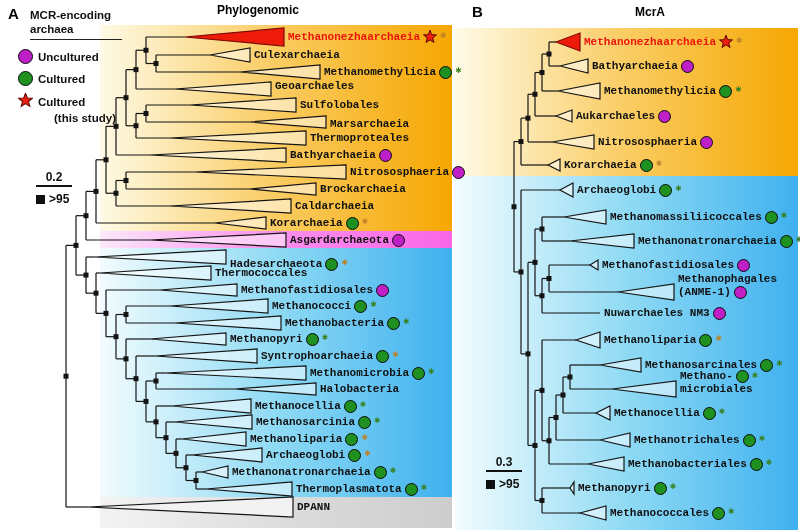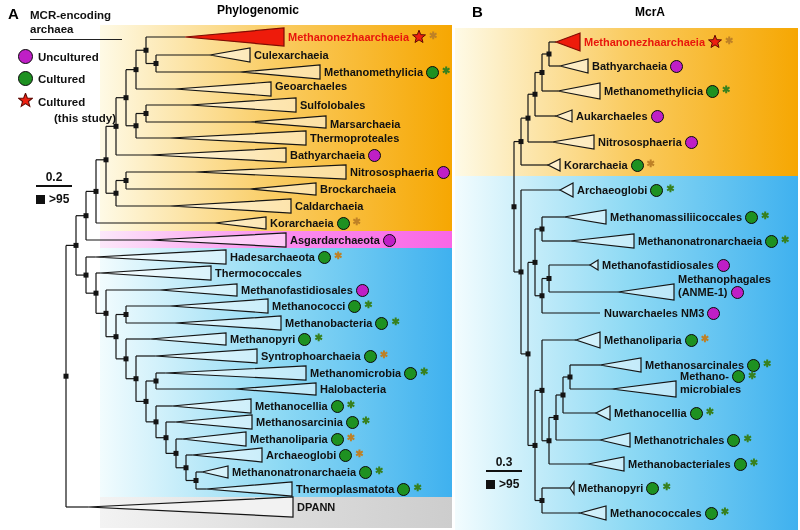--- a/index.html
+++ b/index.html
@@ -1,18 +1,18 @@
 <!DOCTYPE html>
 <html><head>
 <meta charset="utf-8">
 <style>
   html,body{margin:0;padding:0;background:#ffffff;}
   .fig{position:relative;width:800px;height:530px;overflow:hidden;background:#ffffff;
        font-family:"Liberation Sans",sans-serif;}
-  #bands,#labels{position:absolute;left:0;top:0;width:800px;height:530px;}
+  #bands,#labels{position:absolute;left:0;top:0;width:800px;height:530px;font-family:Liberation Mono, monospace;}
   #bands{z-index:0;}
   #tree-svg{position:absolute;left:0;top:0;z-index:1;}
   #labels{z-index:2;pointer-events:none;}
   .band{position:absolute;}
   .taxon{position:absolute;display:flex;align-items:center;gap:3px;
          font-weight:bold;font-size:11px;color:#111;white-space:nowrap;height:16px;}
   .taxon .lines{display:flex;flex-direction:column;line-height:13px;}
   .taxon .lrow{display:flex;align-items:center;gap:3px;}
   .mk-circle{width:11px;height:11px;border:1.2px solid #0a0a0a;border-radius:50%;
              display:inline-block;flex:0 0 auto;}
@@ -325,21 +325,21 @@
       </div>
       <div class="taxon" style="left: 270px; color: rgb(17, 17, 17); top: 215px;">
         <span>Korarchaeia</span>
         <span class="mk-circle" style="background: rgb(30, 145, 33);"></span>
         <span class="mk-ast" style="color: rgb(190, 129, 38);">✱</span>
       </div>
       <div class="taxon" style="left: 290px; color: rgb(17, 17, 17); top: 232px;">
         <span>Asgardarchaeota</span>
         <span class="mk-circle" style="background: rgb(191, 31, 198);"></span>
       </div>
-      <div class="taxon" style="left: 230px; color: rgb(17, 17, 17); top: 249px; justify-content: flex-end;">
+      <div class="taxon" style="left: 230px; color: rgb(17, 17, 17); top: 256px; justify-content: flex-end;">
         <span>Hadesarchaeota</span>
         <span class="mk-circle" style="background: rgb(30, 145, 33);"></span>
         <span class="mk-ast" style="color: rgb(190, 129, 38);">✱</span>
       </div>
       <div class="taxon" style="left: 215px; color: rgb(17, 17, 17); top: 265px;">
         <span>Thermococcales</span>
       </div>
       <div class="taxon" style="left: 241px; color: rgb(17, 17, 17); top: 282px;">
         <span>Methanofastidiosales</span>
         <span class="mk-circle" style="background: rgb(191, 31, 198);"></span>

